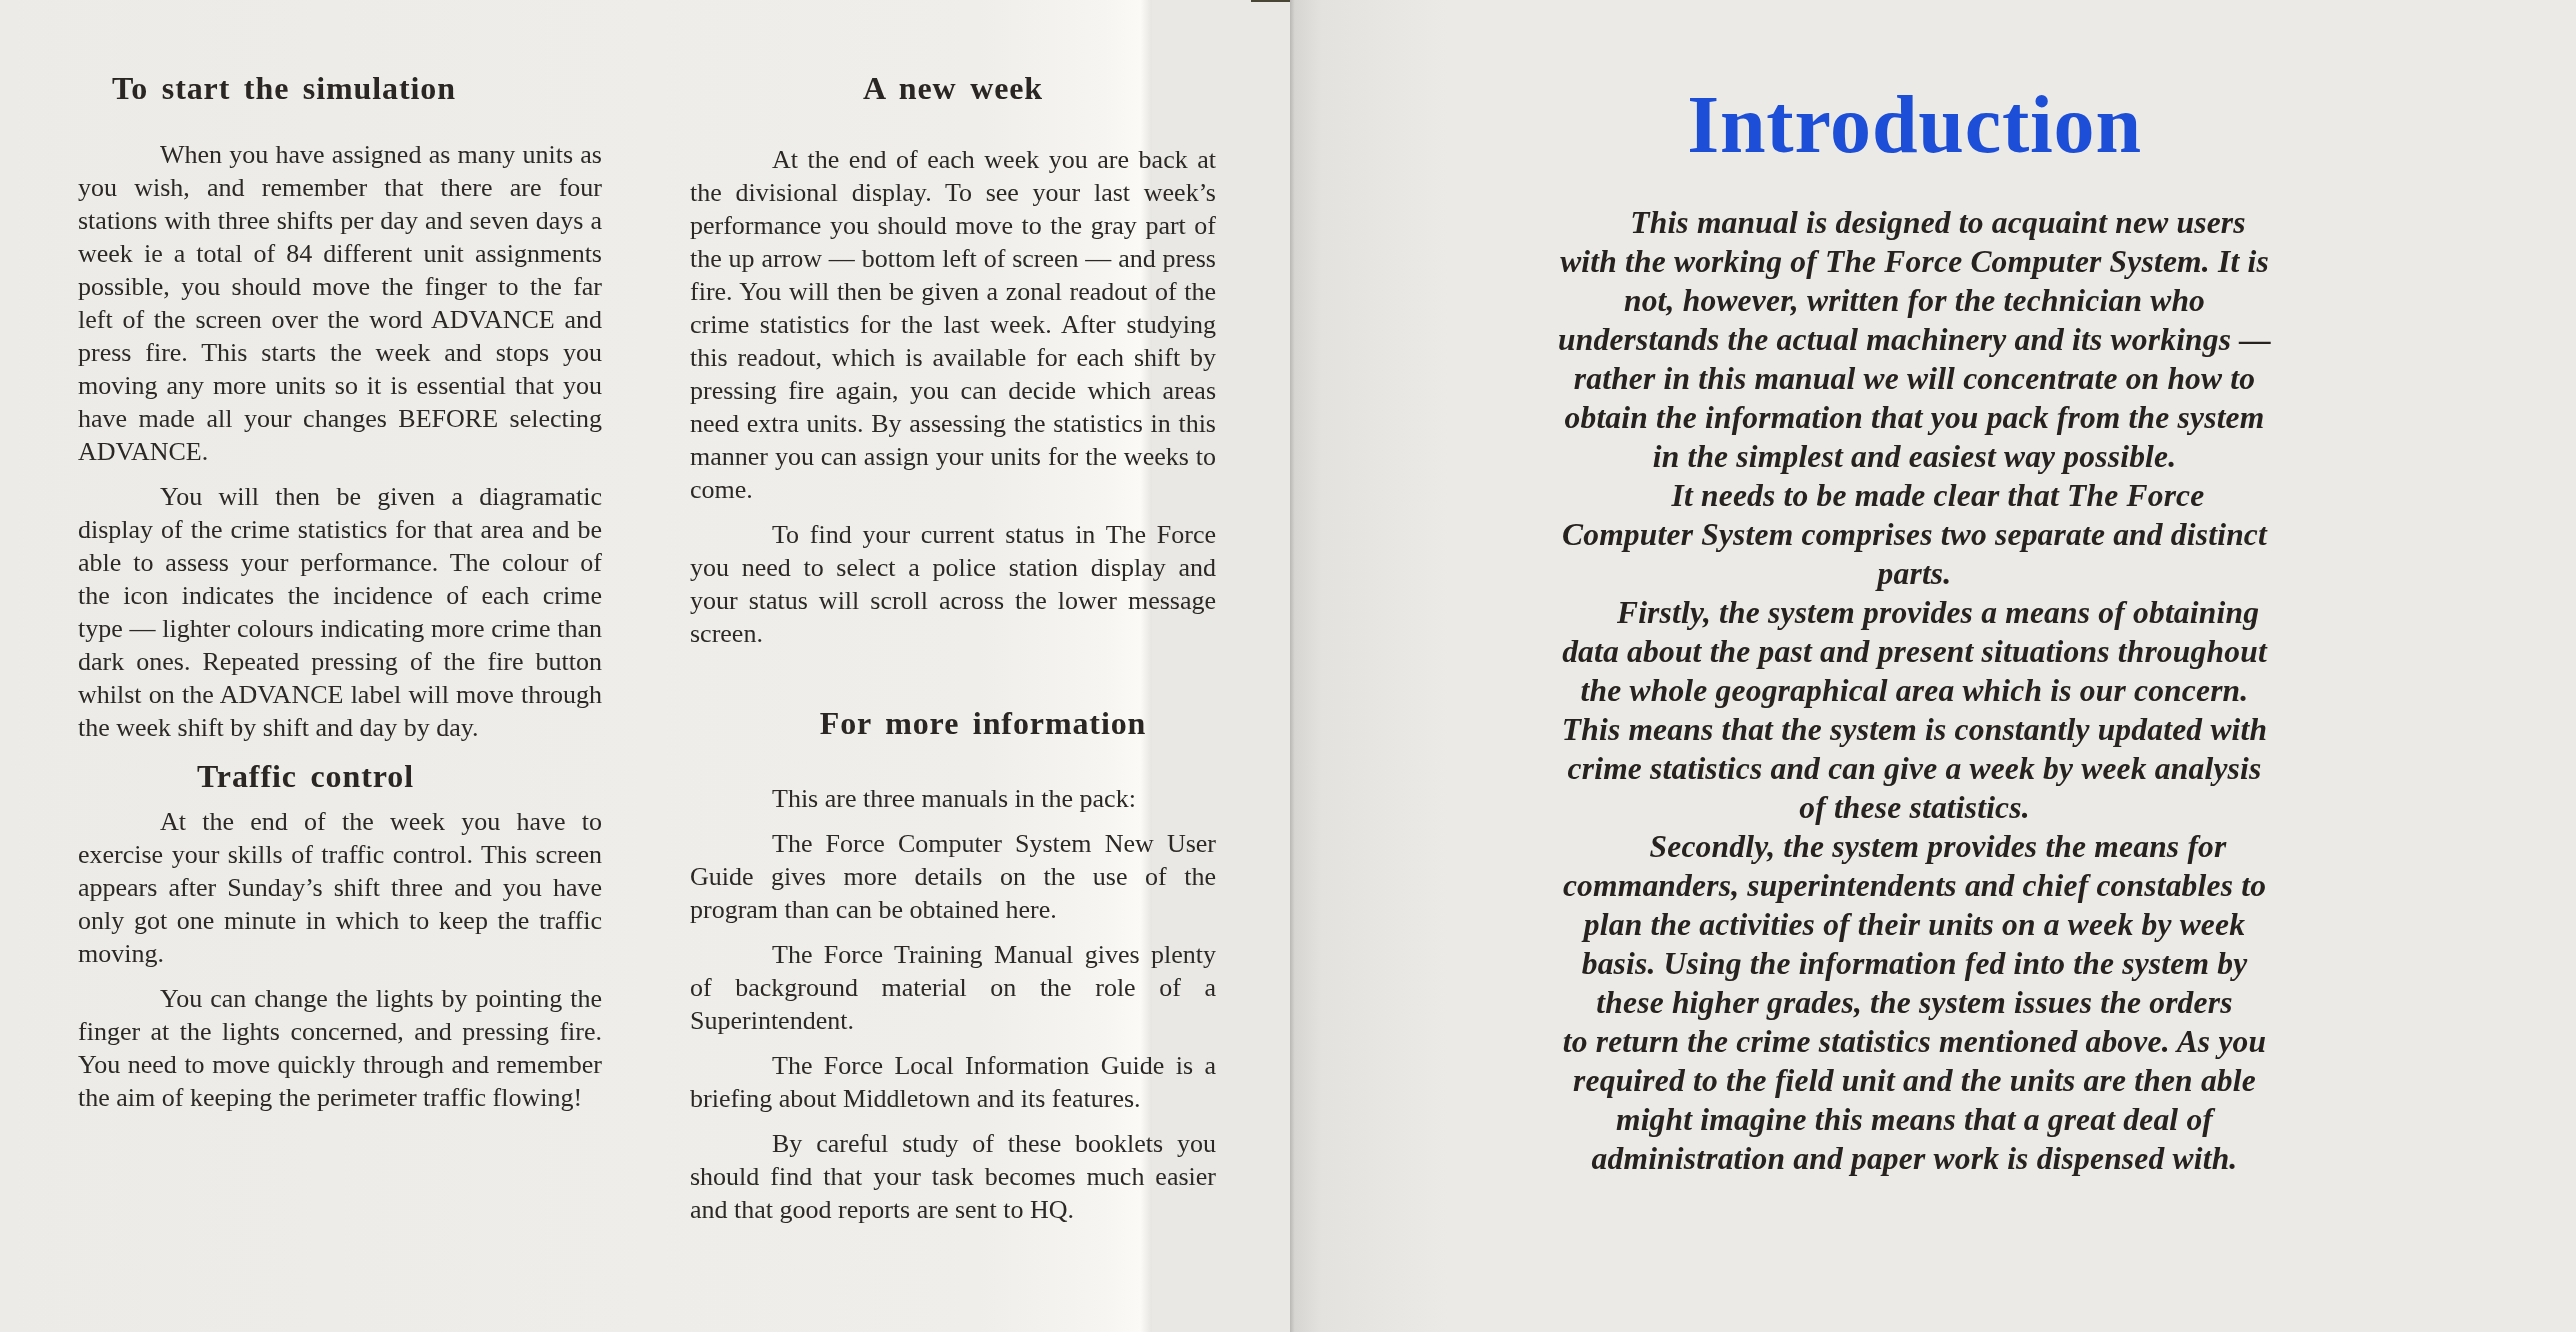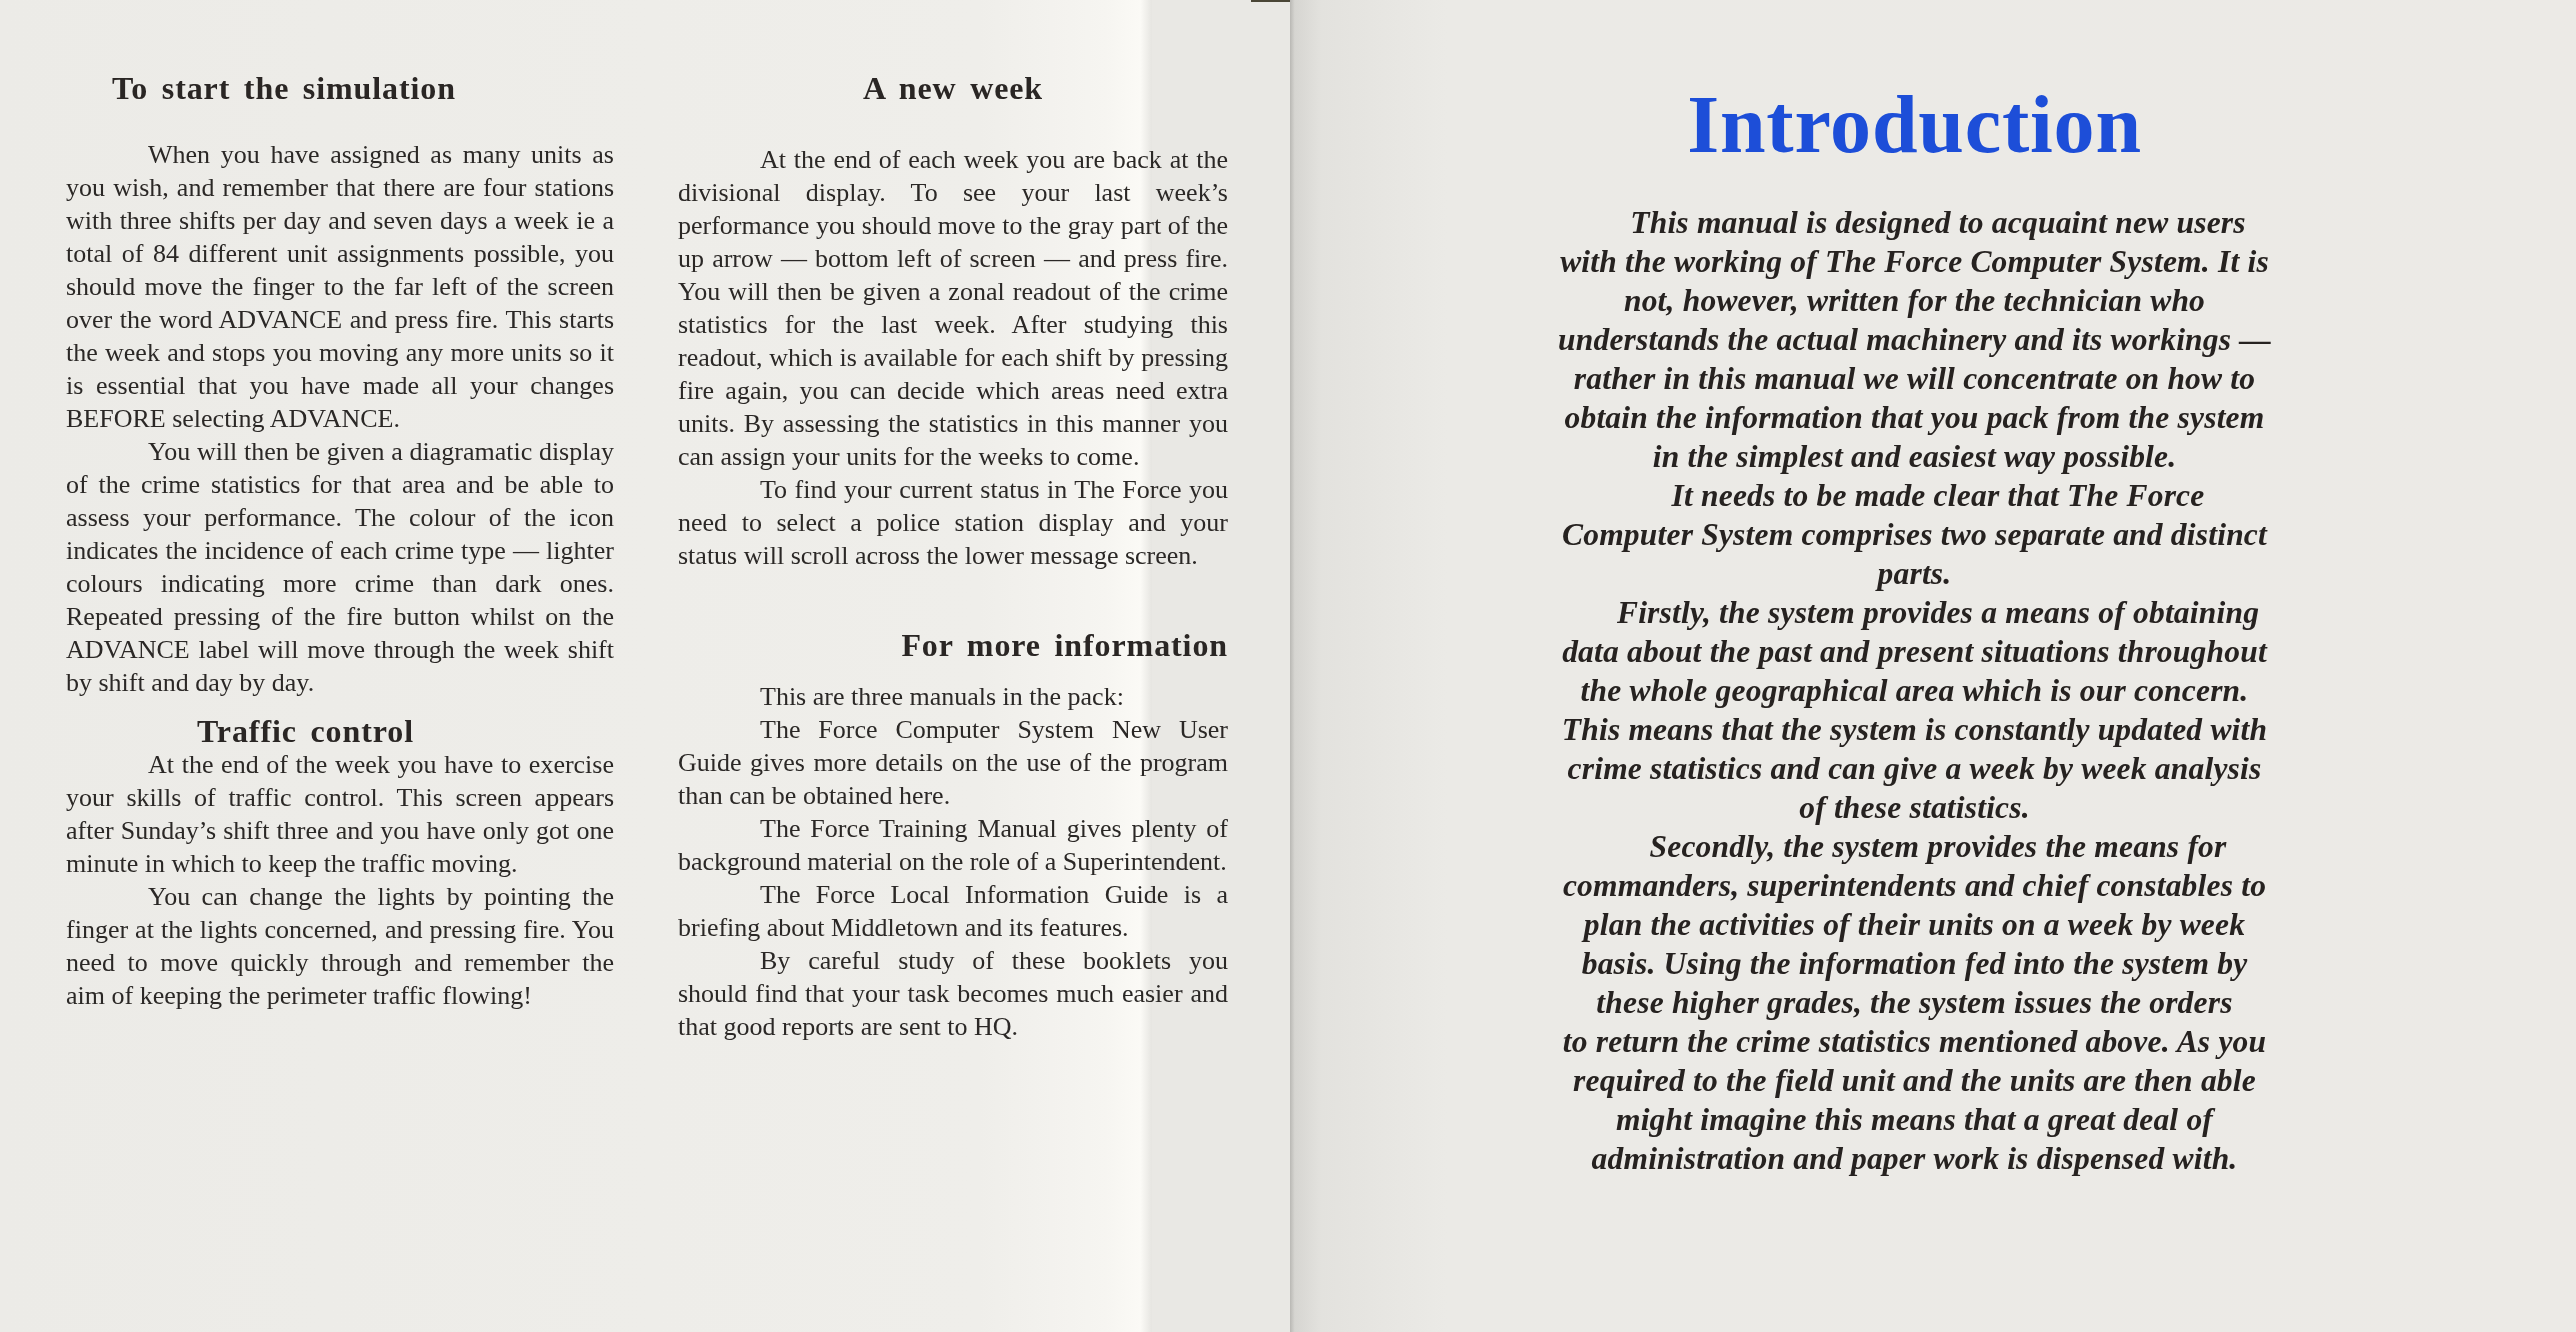--- a/index.html
+++ b/index.html
@@ -34,27 +34,27 @@
     font-family:"Liberation Serif", "DejaVu Serif", serif;
     font-weight:bold;
     font-size:32px;
     letter-spacing:0.9px;
     word-spacing:4.7px;
     text-align:center;
     color:#2a2624;
     margin:0;
   }
   .para {
-    margin:0;
+    margin:12px;
     text-indent:82px;
   }
   .h-start { margin-bottom:33px; padding-left:0; text-align:left; padding-left:46px; }
   .h-traffic { margin-top:15.7px; text-align:left; padding-left:131px; }
   .h-newweek { margin-bottom:38px; text-align:center; }
-  .h-more { margin-top:57px; margin-bottom:18px; text-align:right; padding-left:60px; }
+  .h-more { margin-top:57px; margin-bottom:42px; text-align:center; padding-left:60px; }
   .intro {
     position:absolute; left:1352px; top:74px; width:1125px;
     font-family:"Liberation Serif", "DejaVu Serif", serif;
     color:#262220;
   }
   .intro-title {
     font-weight:bold;
     font-size:82px;
     text-align:center;
     margin:0 0 27px 0;

